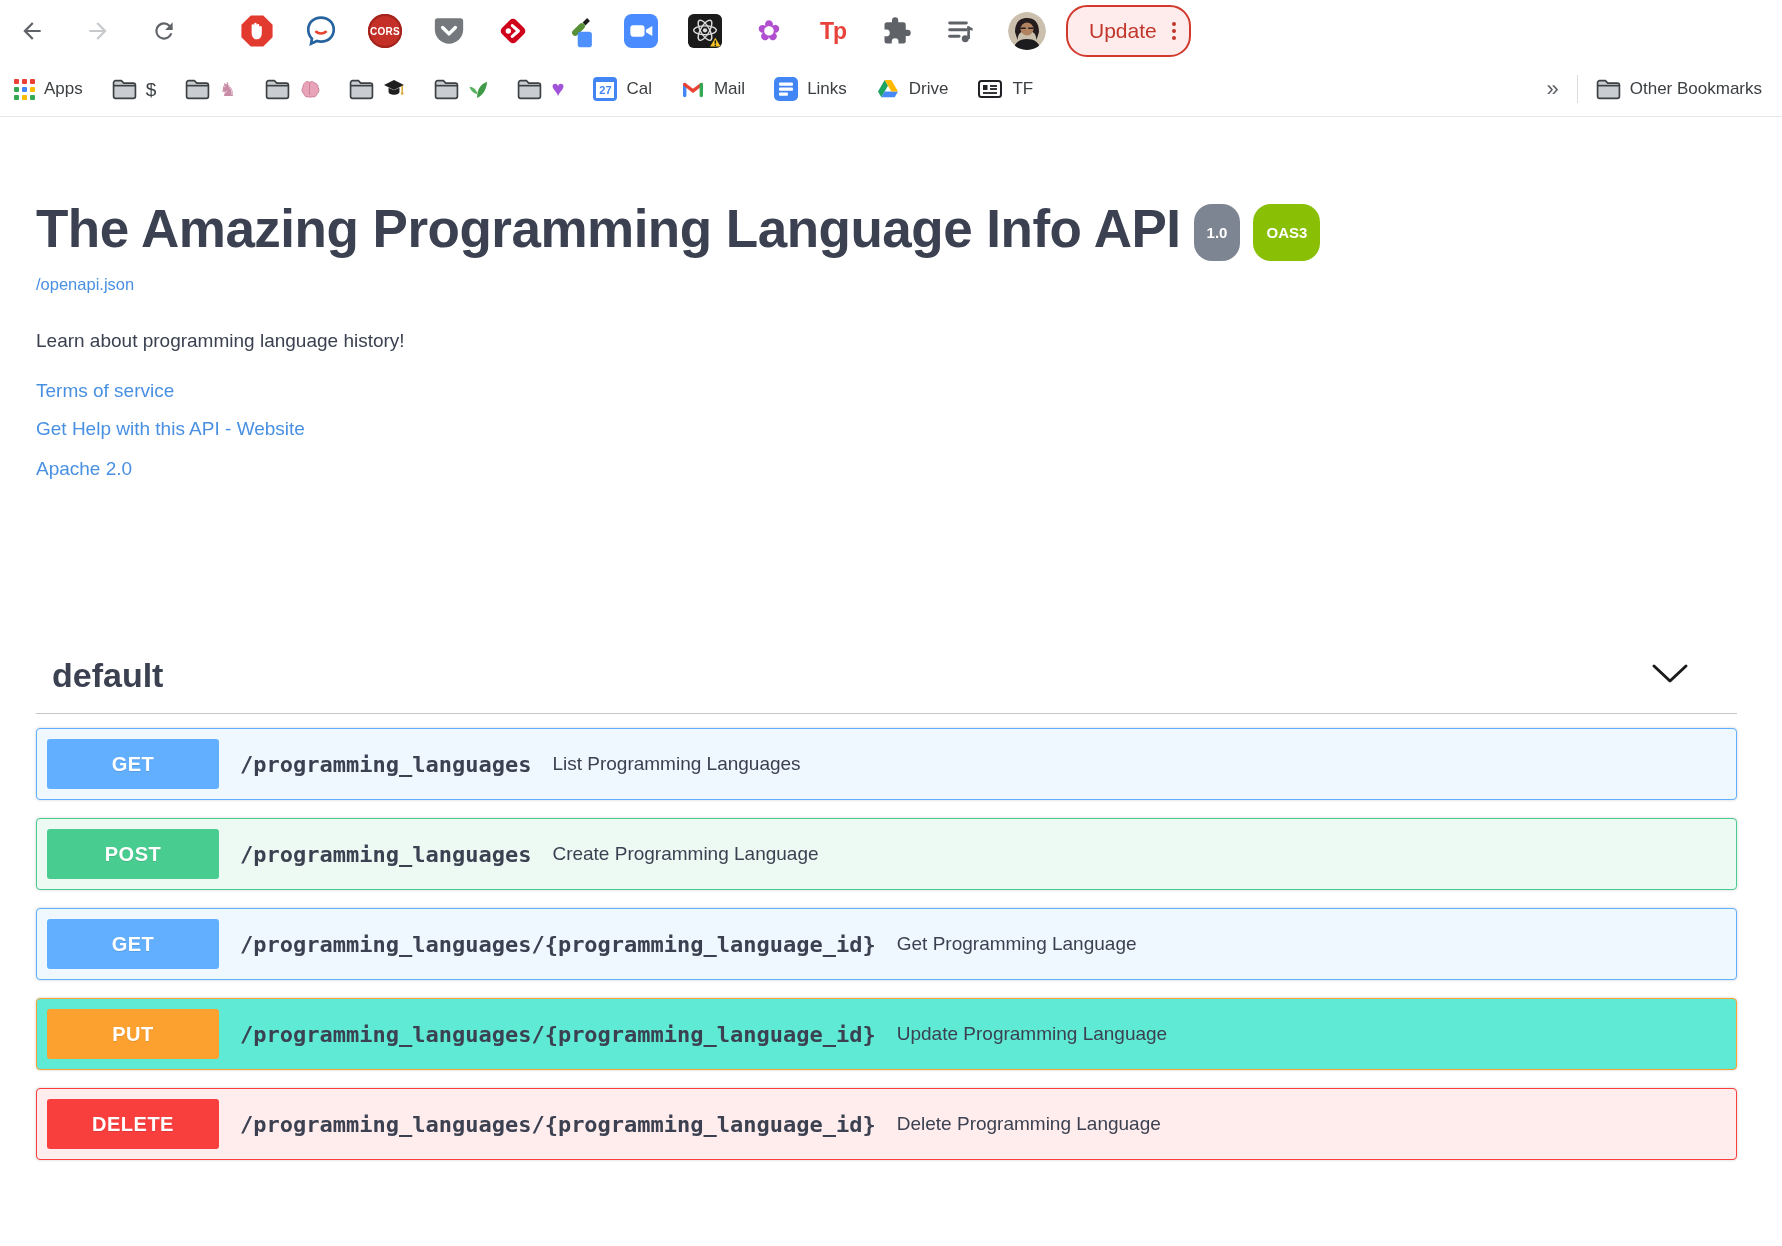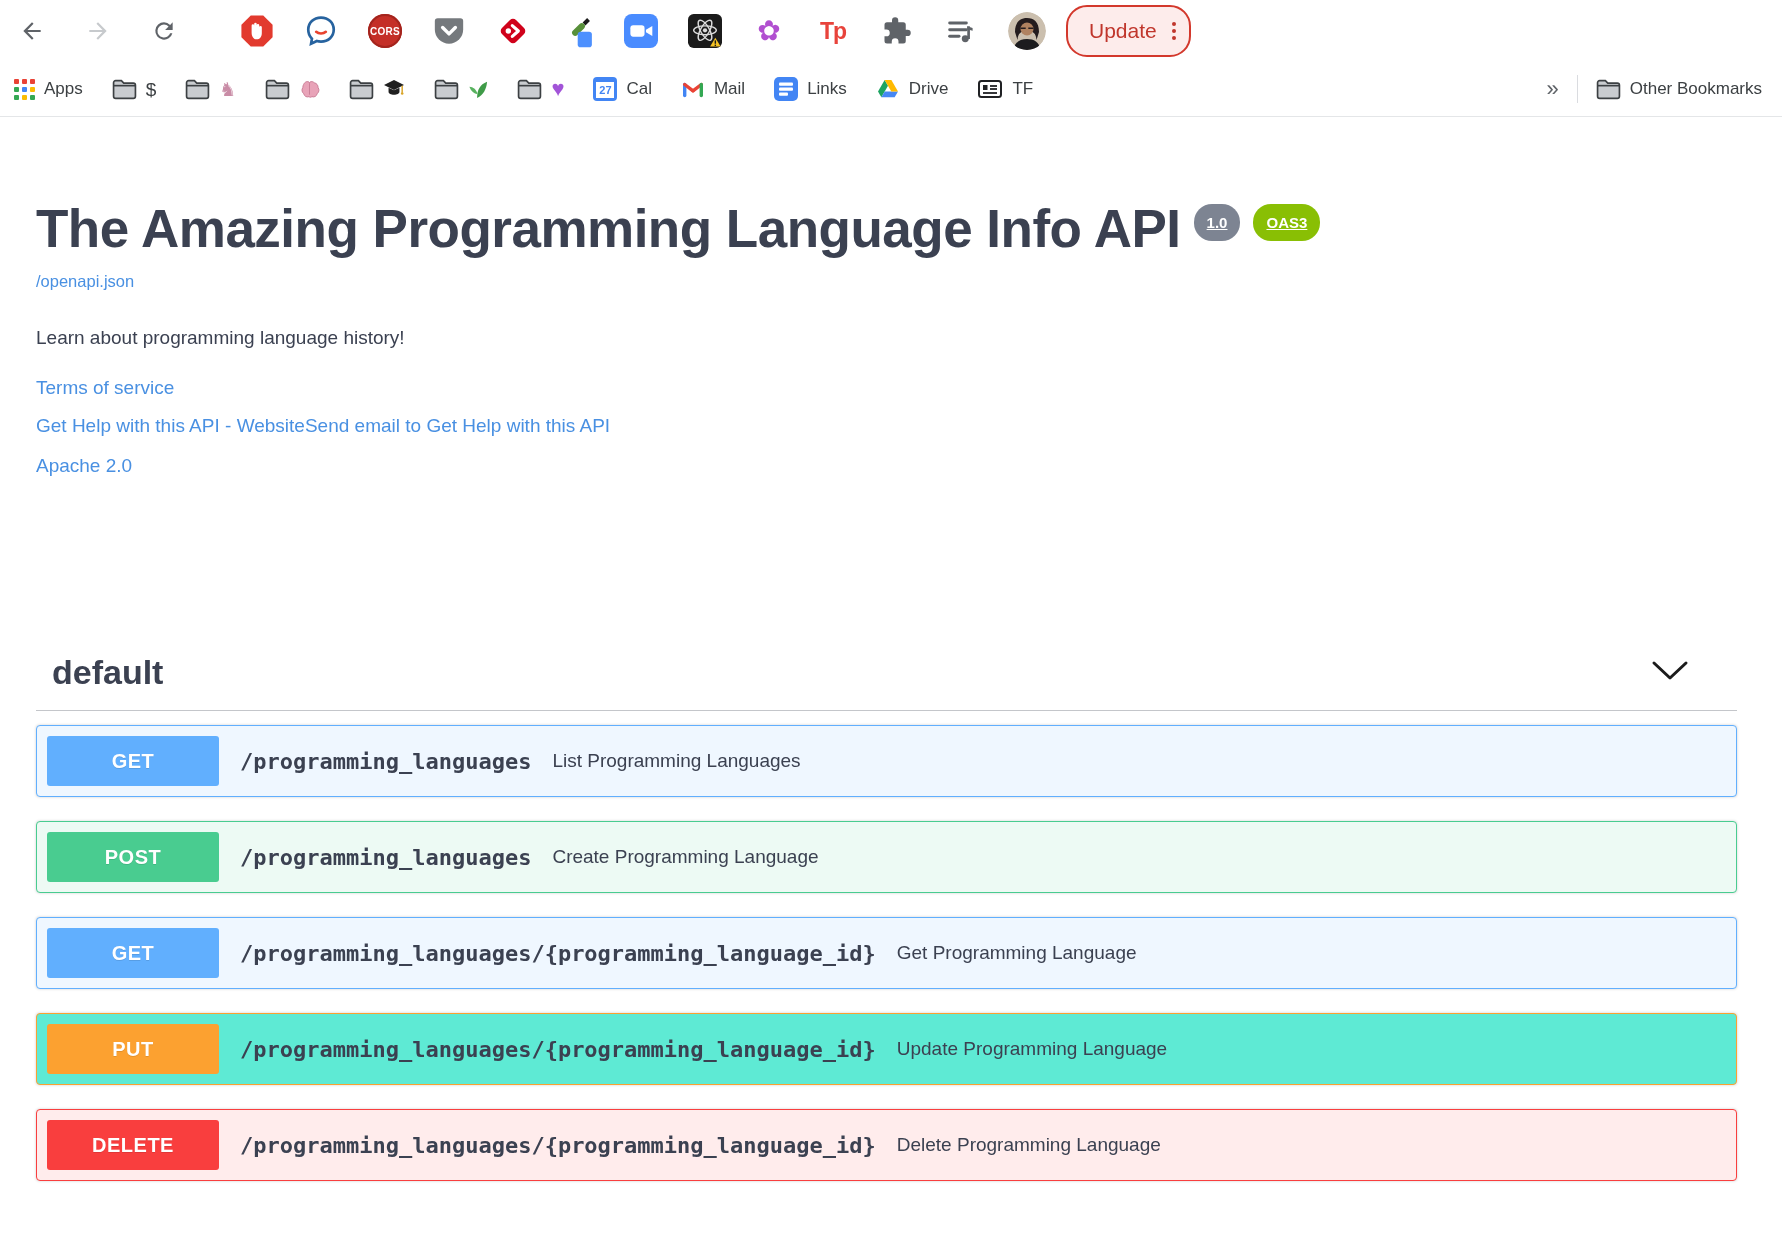--- a/index.html
+++ b/index.html
@@ -34,36 +34,36 @@
   .apps-grid { display:grid; grid-template-columns:repeat(3,5px); grid-gap:3px; }
   .apps-grid i { width:5px; height:5px; border-radius:1px; }
   .glyph { font-size:19px; line-height:1; }
   .bm-chev { font-size:22px; color:#5f6368; margin-left:auto; margin-right:0; }
   .vsep { width:1px; height:28px; background:#dadce0; margin:0 18px; }
 
   
   .docs { padding:0 45px 0 36px; }
   .title-row { margin-top:82px; display:flex; align-items:flex-start; gap:13px; }
   h1.api-title { font-size:53px; font-weight:bold; color:#3b4151; letter-spacing:-.5px; line-height:1.12; }
-  .badge { display:inline-block; color:#fff; font-size:15px; font-weight:bold; padding:10px 13px; border-radius:18px; margin-top:5px;text-decoration:underline; }
+  .badge { display:inline-block; color:#fff; font-size:15px; font-weight:bold; padding:20px 13px; border-radius:18px; margin-top:5px; }
   .badge.ver { background:#7d8492; }
   .badge.oas { background:#89bf04; }
   a.blue { color:#4990e2; text-decoration:none; display:inline-block; }
   .openapi { margin-top:14px; font-size:16.5px; }
   .desc { margin-top:36px; font-size:19px; color:#3b4151; }
   .terms { margin-top:28px; font-size:19px; }
   .contact { margin-top:12px; font-size:19px; line-height:29px; display:flex; flex-direction:row; }
   .license { margin-top:15px; font-size:19px; }
 
   .section-head { margin-top:176px; display:flex; align-items:center; justify-content:space-between;
     padding:0 48px 18px 16px; border-bottom:1px solid rgba(59,65,81,.3); }
   .section-head h3 { font-size:34px; font-weight:bold; color:#3b4151; }
 
   .op { height:72px; display:flex; align-items:center; padding-left:10px; border:1px solid; border-radius:4px;
-    box-shadow:0 0 3px rgba(0,0,0,.19); margin-top:24px; }
+    box-shadow:0 0 3px rgba(0,0,0,.19); margin-top:18px; }
   .op.first { margin-top:14px; }
   .method-badge { width:172px; height:50px; flex:none; border-radius:3px; display:flex; align-items:center; justify-content:center;
     color:#fff; font-weight:bold; font-size:20px; text-shadow:0 1px 0 rgba(0,0,0,.1); letter-spacing:.5px; }
   .path { margin-left:21px; font-family:"DejaVu Sans Mono","Liberation Mono",monospace; font-weight:bold; font-size:22px; color:#3b4151; }
   .summary { margin-left:21px; font-size:19px; color:#3b4151; }
 </style>
 </head>
 <body>
 
 <div class="toolbar">
@@ -321,21 +321,20 @@
     <h1 class="api-title">The Amazing Programming Language Info API</h1>
     <span class="badge ver">1.0</span>
     <span class="badge oas">OAS3</span>
   </div>
 
   <a class="blue openapi" href="#">/openapi.json</a>
   <p class="desc">Learn about programming language history!</p>
   <a class="blue terms" href="#">Terms of service</a>
   <div class="contact">
     <a class="blue" href="#">Get Help with this API - Website</a>
-    <a class="blue" href="#">Send email to Get Help with this API</a>
   </div>
   <a class="blue license" href="#">Apache 2.0</a>
 
   <div class="section-head">
     <h3>default</h3>
     <button>
       <svg width="38" height="22" viewBox="0 0 38 22">
           <path d="M3 3 L19 18 L35 3" fill="none" stroke="#1b1b1b" stroke-width="3" stroke-linecap="round" stroke-linejoin="round"></path>
         </svg>
     </button>

